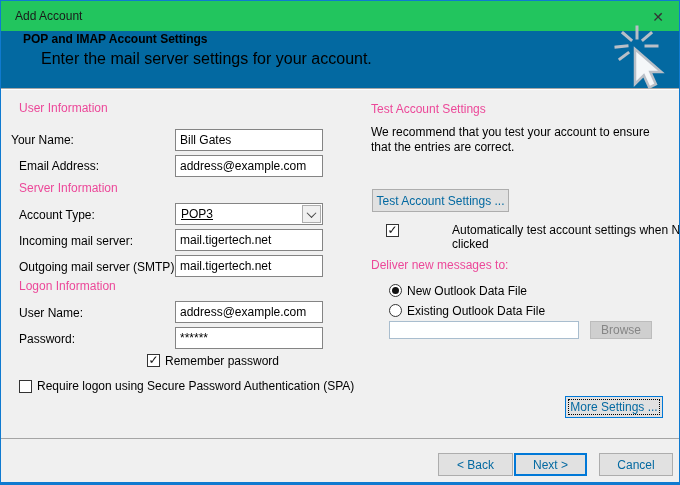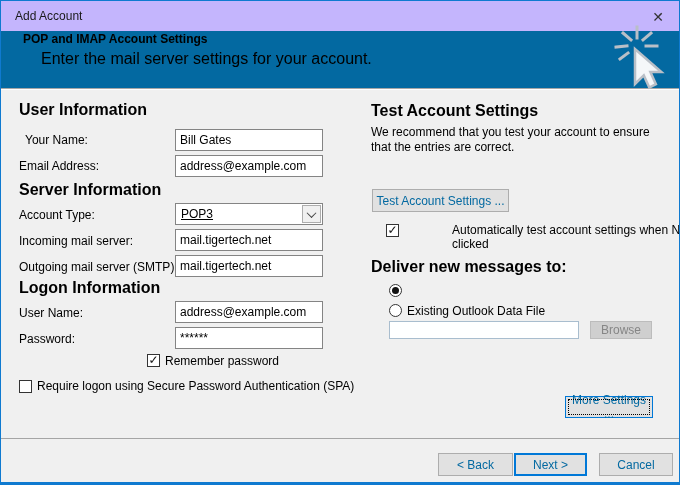--- a/index.html
+++ b/index.html
@@ -6,35 +6,35 @@
   html,body { background:#ffffff; }
   body { font-family:"Liberation Sans", sans-serif; font-size:12px; color:#000; }
 
   .window {
     position:relative; width:680px; height:485px;
     background:#ffffff;
     border:1px solid #0f7ad0;
     border-bottom:3px solid #0f7ad0;
     overflow:hidden;
   }
-  .titlebar { position:absolute; left:0; top:0; width:100%; height:30px; background:#c4b5fd; }
+  .titlebar { position:absolute; left:0; top:0; width:100%; height:30px; background:#22c55e; }
   .title { position:absolute; left:14px; top:8px; font-size:12px; color:#1a1a1a; }
   .close-btn {
     position:absolute; right:6px; top:4px; width:30px; height:24px;
     display:flex; align-items:center; justify-content:center;
     font-size:14px; color:#333; cursor:default; background:transparent; border:none;
   }
   .header { position:absolute; left:0; top:30px; width:100%; height:58px; background:#0369a1; border-bottom:1px solid #a7a7a7; }
   .header-title { position:absolute; left:22px; top:1px; font-weight:bold; font-size:12px; }
   .header-sub   { position:absolute; left:40px; top:19px; font-size:16px; }
 
   .body { position:absolute; left:0; top:89px; width:100%; height:396px; background:#f0f0f0; }
 
   .abs { position:absolute; }
-  .hdg { font-weight:bold; font-size:16px; color:#000000; }
+  .hdg { font-weight:normal; font-size:12px; color:#ec4899; }
   .lbl { font-size:12px; color:#000; }
 
   .tbox {
     position:absolute; height:22px; width:148px;
     background:#fff; border:1px solid #848484;
     font-family:"Liberation Sans", sans-serif; font-size:12px; color:#000;
     padding:0 4px;
   }
   .select {
     position:absolute; height:22px; width:148px;
@@ -101,21 +101,21 @@
       <line x1="33" y1="21" x2="44" y2="21"></line>
       <line x1="7" y1="34" x2="15" y2="28"></line>
     </g>
     <path d="M22,24 L22,59 L30.8,50.4 L36.3,62.5 L42.9,59.2 L37.4,47.1 L48.4,47.1 Z" fill="#f5f7f9" stroke="#b9bfc7" stroke-width="2.5" stroke-linejoin="miter"></path>
   </svg>
 
   <div class="body"></div>
 
   <div class="abs hdg" style="left:18px; top:100px;">User Information</div>
 
-  <div class="abs lbl" style="left:24px; top:132px;">Your Name:</div>
+  <div class="abs lbl" style="left:10px; top:132px;">Your Name:</div>
   <input class="tbox" style="left: 174px; top: 128px;" value="Bill Gates">
 
   <div class="abs lbl" style="left:18px; top:158px;">Email Address:</div>
   <input class="tbox" style="left: 174px; top: 154px;" value="address@example.com">
 
   <div class="abs hdg" style="left:18px; top:180px;">Server Information</div>
 
   <div class="abs lbl" style="left:18px; top:207px;">Account Type:</div>
   <div class="select" style="left:174px; top:202px;">
     <span>POP3</span>
@@ -154,27 +154,28 @@
   <span class="cb" style="left:385px; top:223px;">
       <span>✓</span>
     </span>
   <div class="abs lbl" style="left:403px; top:222px; width:268px; line-height:14px;margin-left:48px;">Automatically test account settings when Next is clicked</div>
 
   <div class="abs hdg" style="left:370px; top:257px;">Deliver new messages to:</div>
 
   <span class="radio" style="left:388px; top:283px;">
       <span class="dot"></span>
     </span>
+  <div class="abs lbl" style="left:406px; top:283px;">New Outlook Data File</div>
 
   <span class="radio" style="left:388px; top:303px;"></span>
   <div class="abs lbl" style="left:406px; top:303px;">Existing Outlook Data File</div>
 
   <input class="datafile-box" style="left: 388px; top: 320px; width: 190px; height: 18px;" value="">
   <button class="btn disabled" style="left:589px; top:320px; width:62px; height:18px;">Browse</button>
 
-  <button class="btn focused" style="left:564px; top:395px; width:88px; height:22px;">More Settings ...</button>
+  <button class="btn focused" style="left:564px; top:395px; width:98px; height:22px;">More Settings ...</button>
 
   <div class="footer-sep"></div>
   <button class="btn" style="left:437px; top:452px; width:75px; height:23px;">&lt; Back</button>
   <button class="btn accent" style="left:513px; top:452px; width:73px; height:23px;">Next &gt;</button>
   <button class="btn" style="left:598px; top:452px; width:74px; height:23px;">Cancel</button>
 
 </div>
 
 </body></html>

